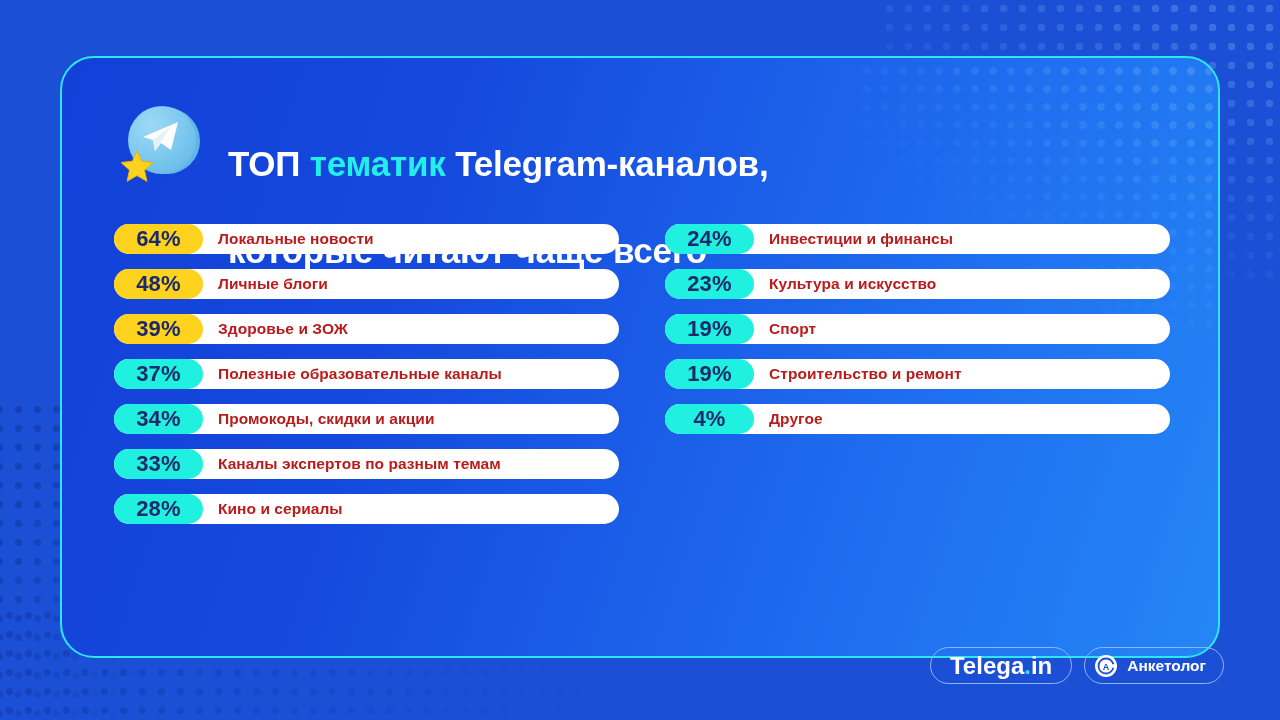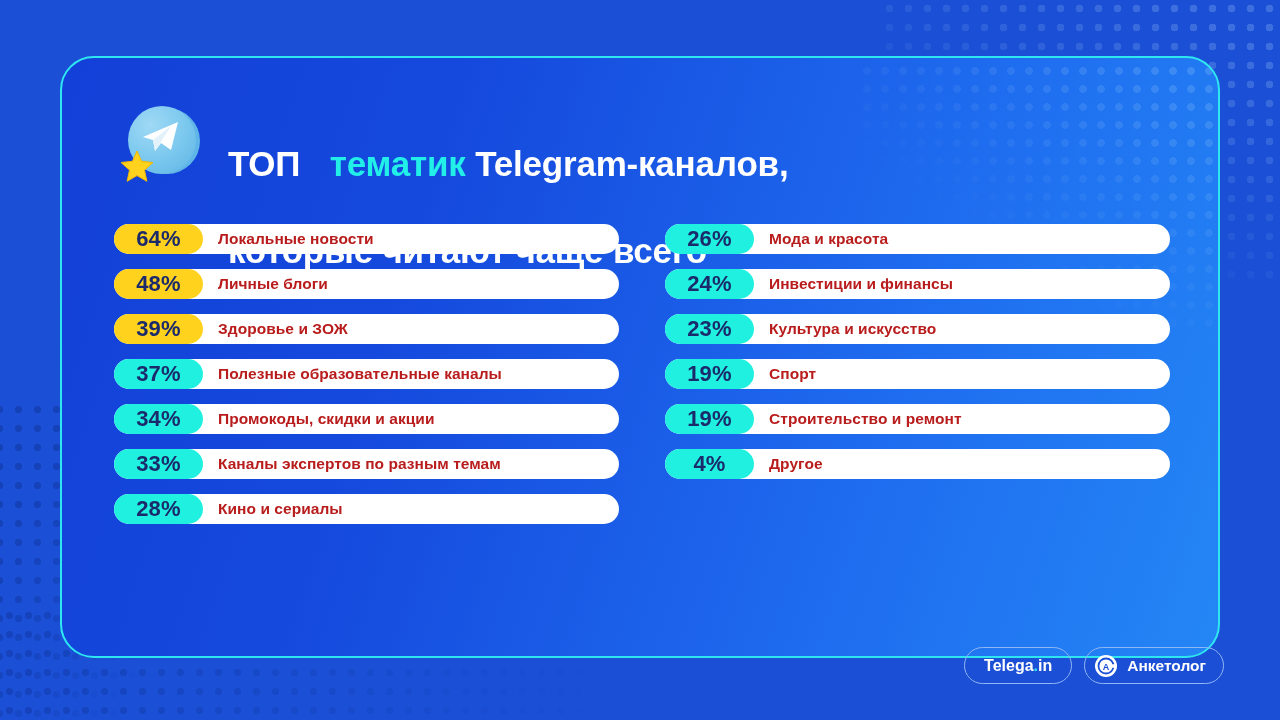--- a/index.html
+++ b/index.html
@@ -116,21 +116,21 @@
 
   .title {
     color: #ffffff;
     font-size: 35px;
     line-height: 1.25;
     font-weight: 700;
     letter-spacing: -0.2px;
     white-space: pre-line;
     padding-top: 2px;
   }
-  .title .accent { color: #22f0e8; margin-left: 20px; }
+  .title .accent { color: #22f0e8; }
 
   
   .columns {
     position: absolute;
     left: 52px;
     top: 166px;
     width: 1056px;
     display: flex;
     gap: 46px;
   }
@@ -183,21 +183,21 @@
   }
   .pill-logo {
     height: 37px;
     border-radius: 19px;
     border: 1.6px solid #8fb6f5;
     display: flex;
     align-items: center;
     justify-content: center;
     padding: 12px 19px;
     color: #ffffff;
-    font-size: 16px;
+    font-size: 24px;
     font-weight: 700;
   }
   .pill-logo .dot-accent { color: #2ee6f0; }
   .pill-anketolog { gap: 9px; padding: 0 17px 0 9px; font-size: 15.5px; }
   .anketolog-mark {
     width: 24px; height: 24px;
     flex: 0 0 24px;
     position: relative;
   }
 </style>
@@ -260,24 +260,20 @@
           <div class="row">
             <div class="badge cyan">33%</div>
             <div class="row-label">Каналы экспертов по разным темам</div>
           </div>
           <div class="row">
             <div class="badge cyan">28%</div>
             <div class="row-label">Кино и сериалы</div>
           </div>
         </div>
       <div class="col" id="col-right">
-          <div class="row">
-            <div class="badge cyan">26%</div>
-            <div class="row-label">Мода и красота</div>
-          </div>
           <div class="row">
             <div class="badge cyan">24%</div>
             <div class="row-label">Инвестиции и финансы</div>
           </div>
           <div class="row">
             <div class="badge cyan">23%</div>
             <div class="row-label">Культура и искусство</div>
           </div>
           <div class="row">
             <div class="badge cyan">19%</div>

